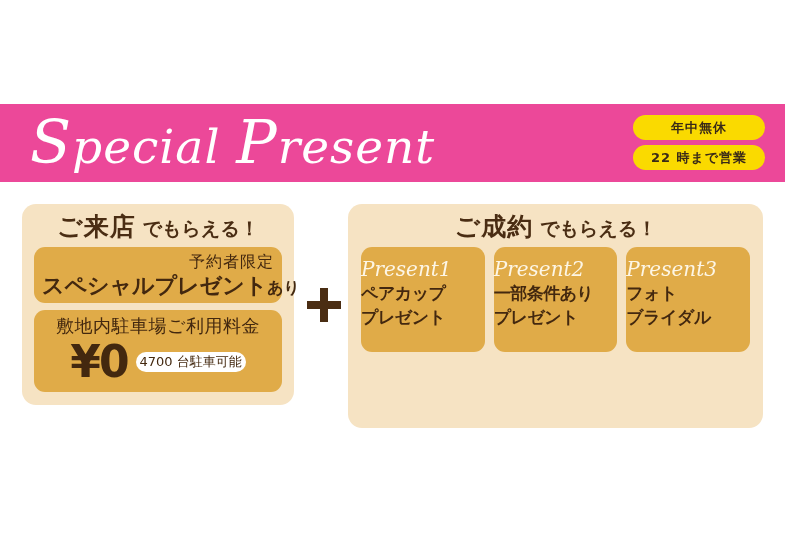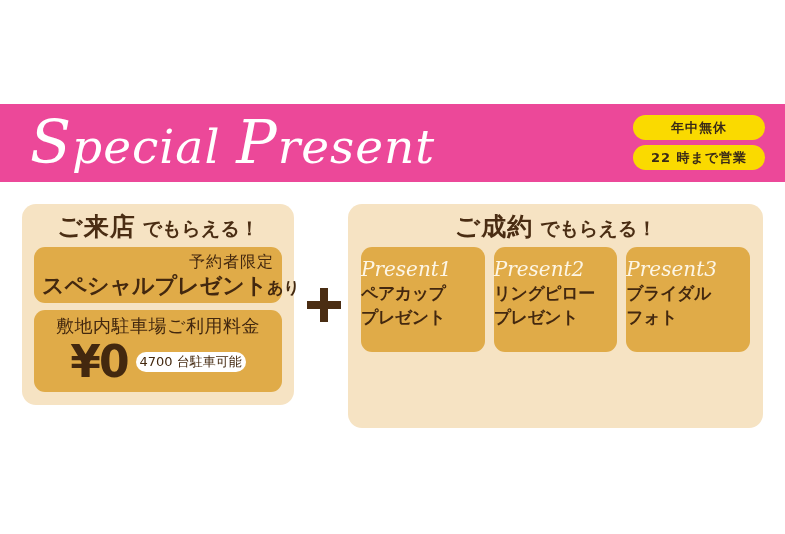--- a/index.html
+++ b/index.html
@@ -354,28 +354,28 @@
     <div class="present-row">
 
       <div class="present-card">
         <div class="ord">Present1</div>
         <div class="name">ペアカップ</div>
         <div class="name">プレゼント</div>
       </div>
 
       <div class="present-card">
         <div class="ord">Present2</div>
-        <div class="name">リングピロー</div>
+        <div class="name">一部条件あり</div>
         <div class="name">プレゼント</div>
       </div>
 
       <div class="present-card">
         <div class="ord">Present3</div>
+        <div class="name">フォト</div>
         <div class="name">ブライダル</div>
-        <div class="name">フォト</div>
       </div>
 
     </div>
 
 
   </div>
 
 </div>
 
 </body></html>

